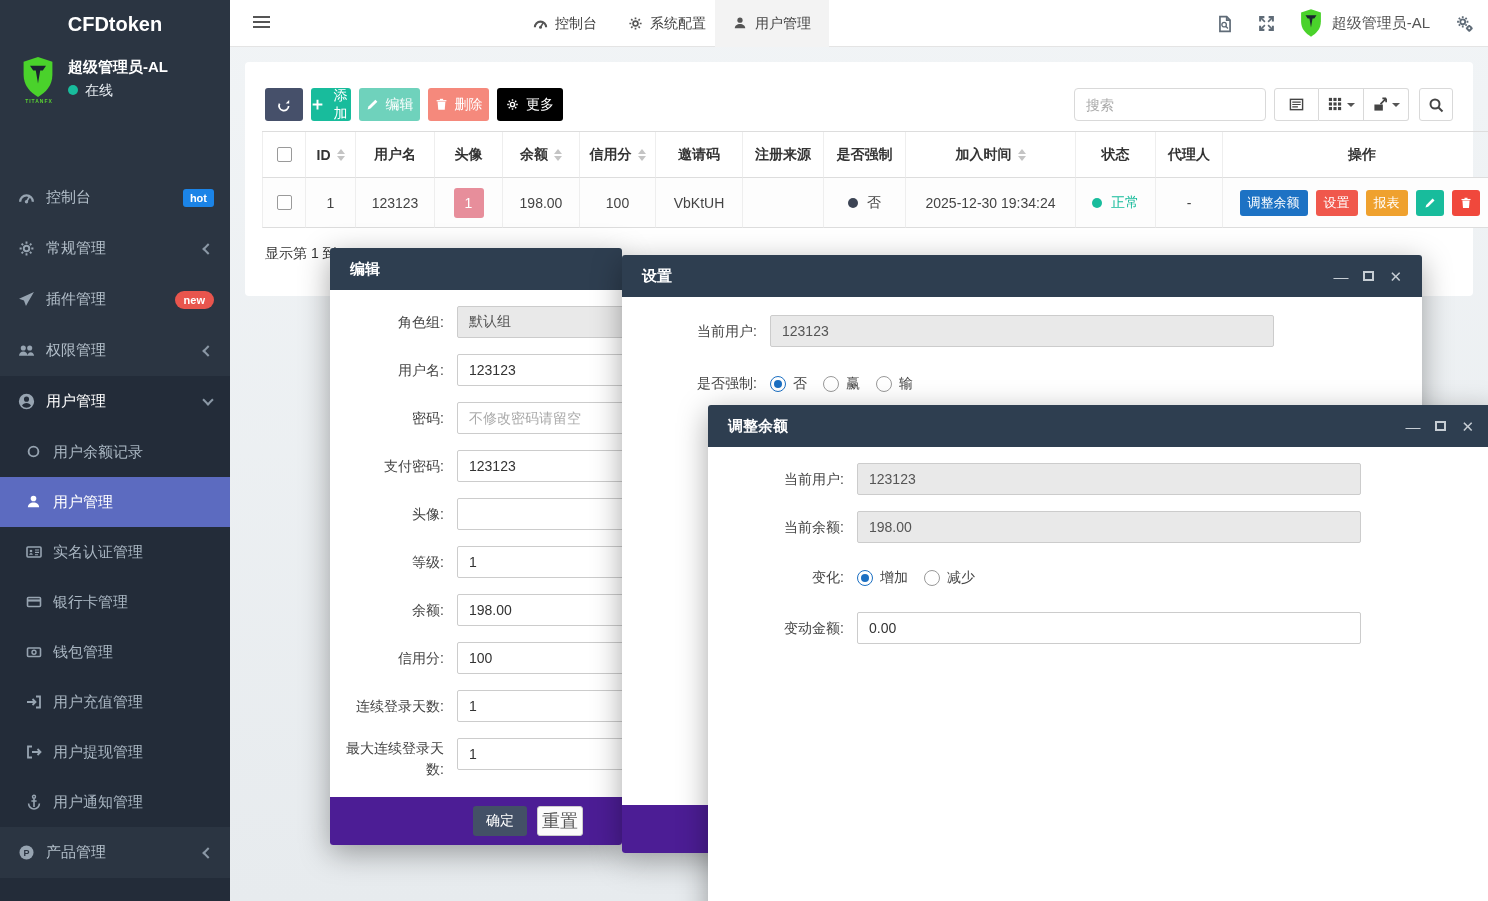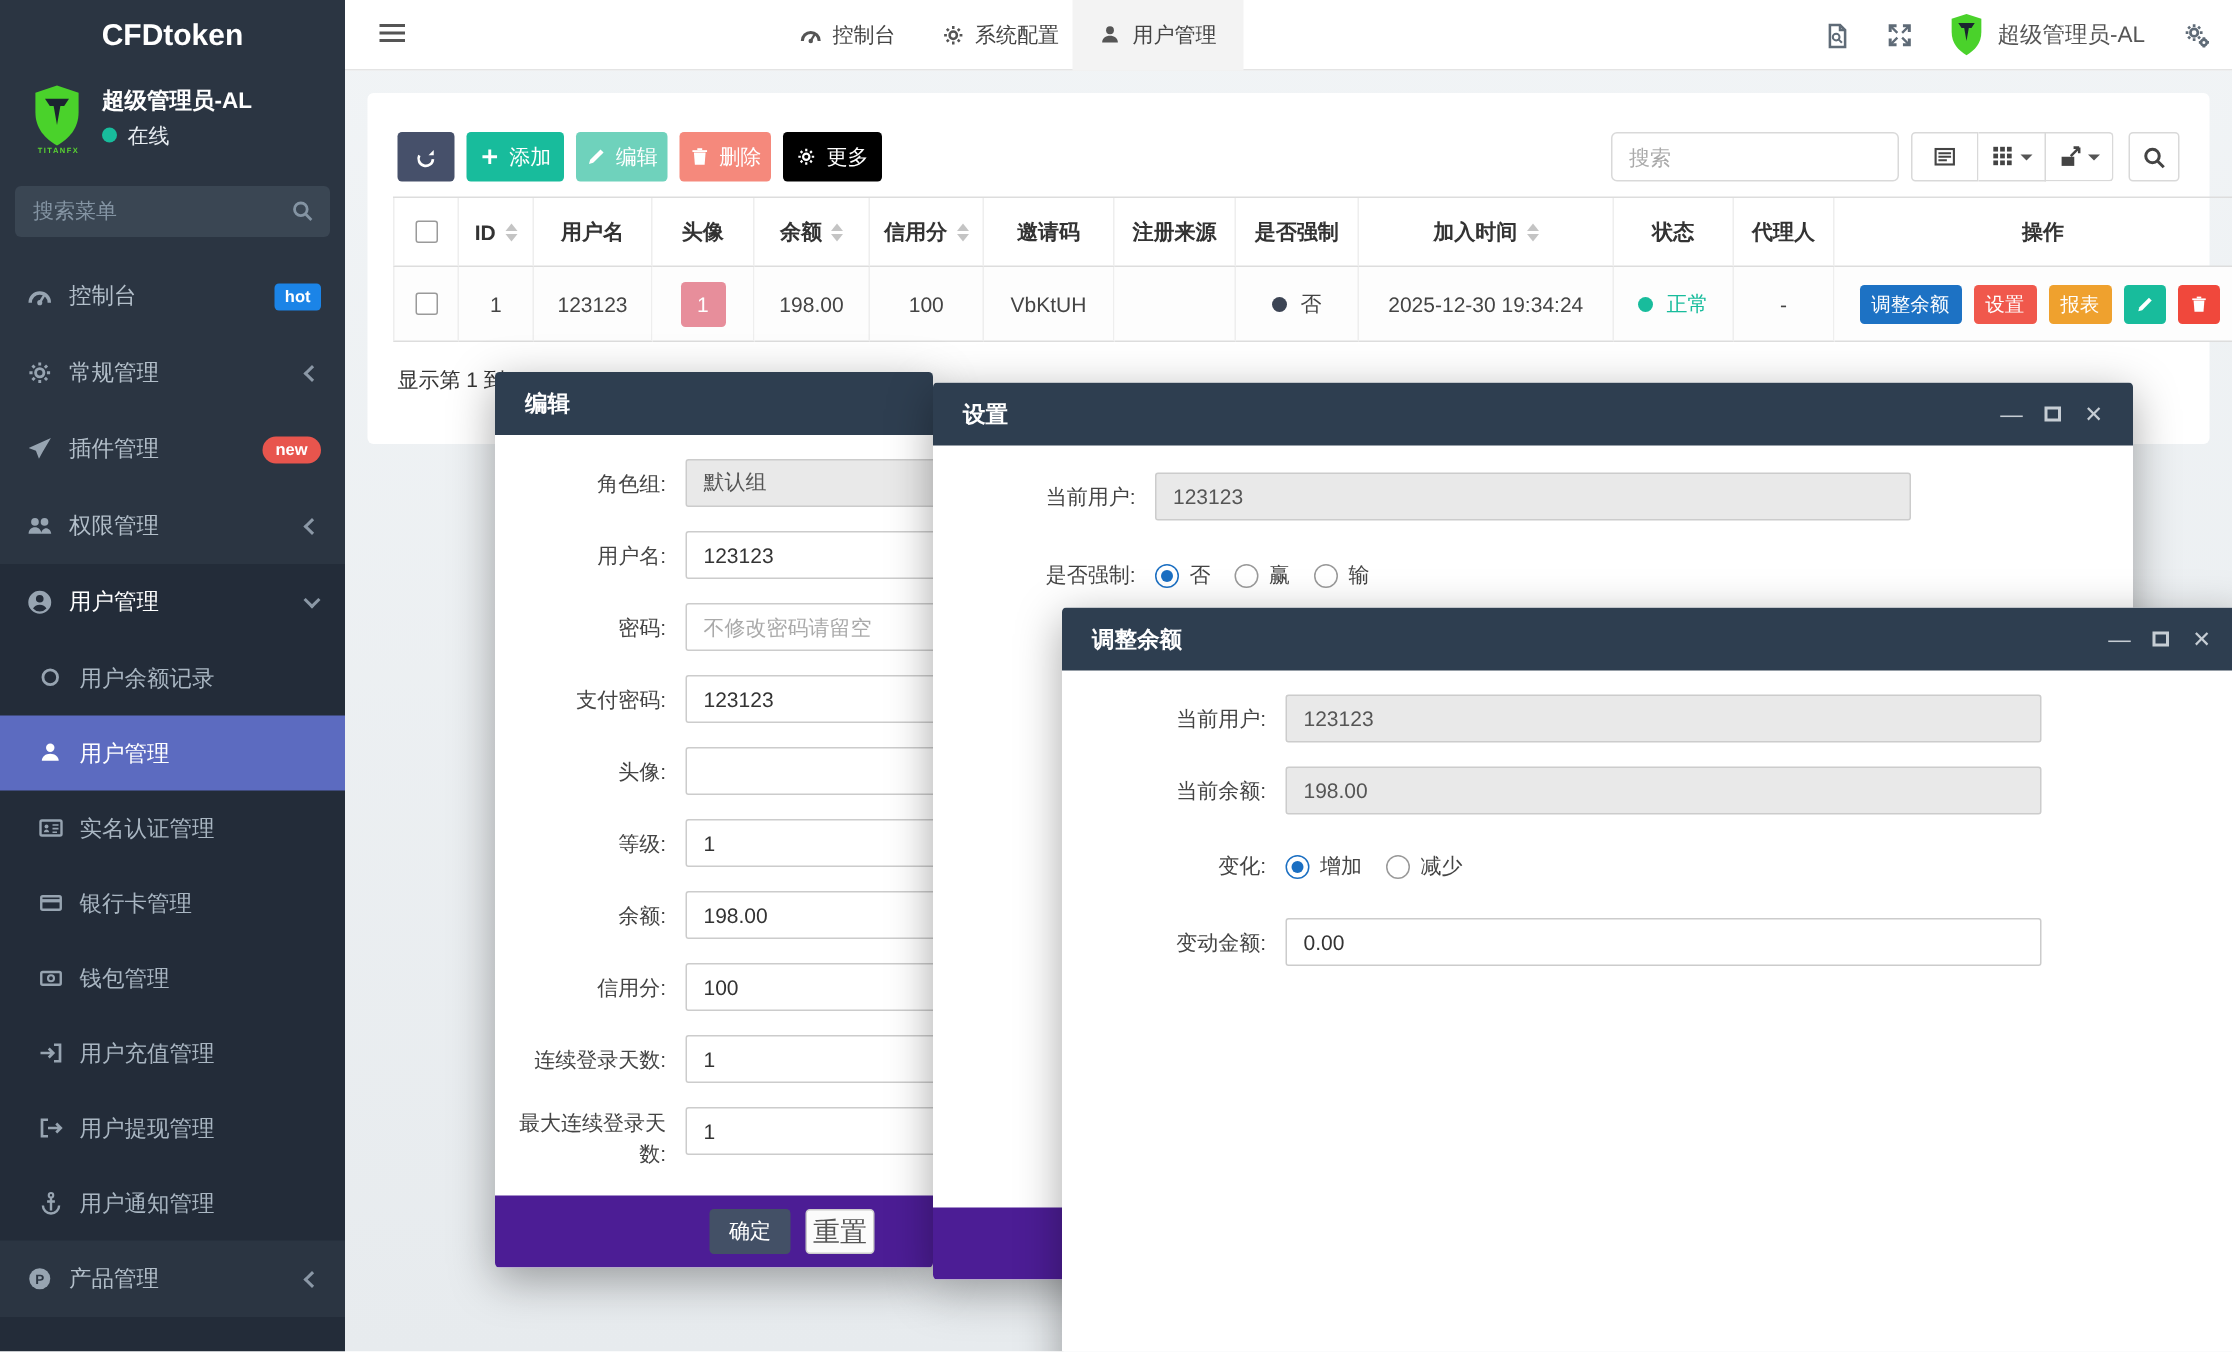--- a/index.html
+++ b/index.html
@@ -51,21 +51,21 @@
   .topico { width:18px; height:18px; color:#5f6b77; margin-right:24px; cursor:pointer; }
   .topavatar { width:24px; height:32px; margin-right:8px; }
   .topname { color:#555; font-size:15px; margin-right:26px; cursor:pointer; }
 
   
   .card { position:absolute; left:245px; top:62px; width:1228px; height:234px; background:#fff; border-radius:4px; }
   .btn { display:inline-flex; align-items:center; justify-content:center; gap:6px; height:33px; border:none; border-radius:3px;
          color:#fff; font-size:14px; font-family:inherit; cursor:pointer; }
   .toolbar-left { position:absolute; left:20px; top:26px; display:flex; gap:8px; }
   .b-refresh { width:38px; background:#46506a; }
-  .b-add { width:65px; background:#18bc9c; }
+  .b-add { width:40px; background:#18bc9c; }
   .b-edit { width:61px; background:#6fd2bc; }
   .b-del { width:61px; background:#f5897c; }
   .b-more { width:66px; background:#000000; }
   .bicon { width:14px; height:14px; }
   .toolbar-right { position:absolute; right:20px; top:26px; display:flex; align-items:flex-end;padding-left:44px; }
   .tsearch { width:192px; height:33px; border:1px solid #d9d9d9; border-radius:4px; padding:0 11px; font-size:14px; font-family:inherit; color:#555; outline:none; }
   .tsearch::placeholder { color:#aaa; }
   .btngroup { display:flex; margin-left:8px; }
   .gbtn { width:45px; height:33px; background:#fff; border:1px solid #d9d9d9; display:flex; align-items:center; justify-content:center; gap:4px; color:#444; cursor:pointer; }
   .gbtn + .gbtn { border-left:none; }
@@ -148,29 +148,20 @@
         <svg width="32" height="42" viewBox="0 0 40 52">
           <path d="M20 1L38 7v16c0 14-8 22-18 28C10 45 2 37 2 23V7z" fill="#4ad22b"></path>
           <path d="M10 12h20l-4 6h-3.2L20 34l-2.8-16H14z" fill="#1b2430"></path>
         </svg>
         <div class="cap">TITANFX</div>
       </div>
       <div class="uname">超级管理员-AL</div>
       <div class="ustatus">
         <span class="dot teal"></span><span>在线</span>
       </div>
-    </div>
-    <div class="sidesearch">
-      <input placeholder="搜索菜单" style="">
-      <span class="mag">
-        <svg width="15" height="15" viewBox="0 0 16 16">
-            <circle cx="7" cy="7" r="4.5" fill="none" stroke="currentColor" stroke-width="2"></circle>
-            <path d="M10.5 10.5L14.5 14.5" stroke="currentColor" stroke-width="2"></path>
-          </svg>
-      </span>
     </div>
 
     <div class="menu">
       <div class="side-item">
         <span class="sicon">
             <svg viewBox="0 0 16 16" width="17" height="17">
               <path d="M2 12a6 6 0 1112 0" fill="none" stroke="currentColor" stroke-width="2.2"></path>
               <path d="M8 12l3-5" stroke="currentColor" stroke-width="1.6"></path>
               <circle cx="8" cy="12" r="1.6" fill="currentColor"></circle>
             </svg>

